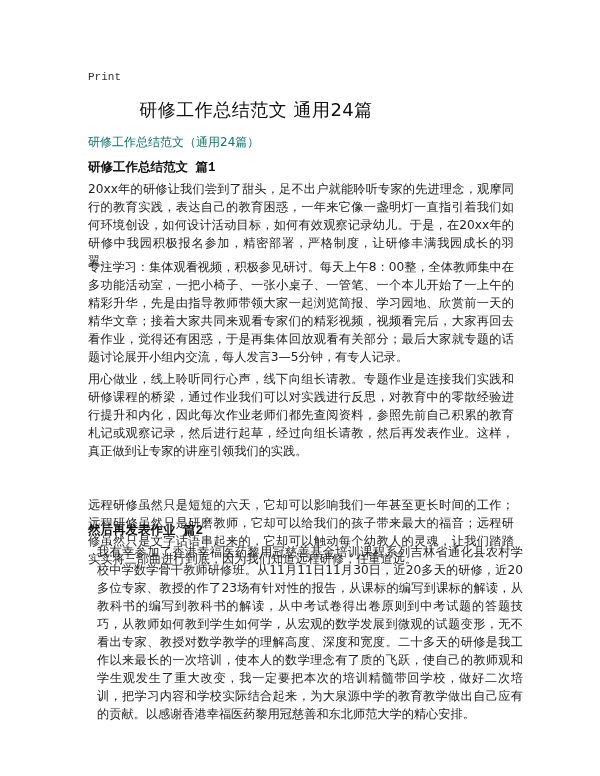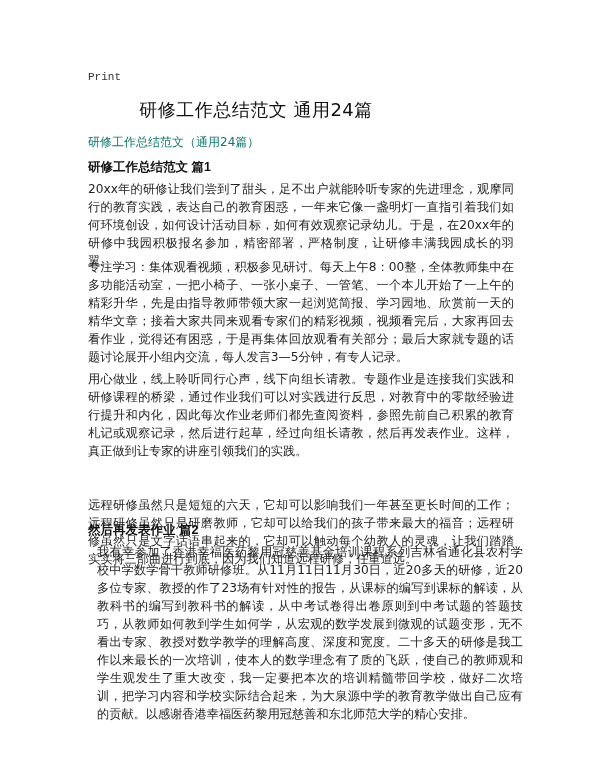--- a/index.html
+++ b/index.html
@@ -1,21 +1,21 @@
 <!DOCTYPE html>
 <html><head>
 <meta charset="utf-8">
 <style>
   html, body { margin: 0; padding: 0; background: #ffffff; }
   body { width: 600px; height: 776px; overflow: hidden; position: relative; color: #1a1a1a; }
   .page { position: absolute; left: 88px; top: 0; width: 426px; }
   .print-label { position: absolute; left: 0; top: 71px; font-family: Liberation Mono, monospace; font-size: 11px; color: #333; }
   .title { position: absolute; left: -88px; width: 512px; top: 98px; text-align: center; font-family: "DejaVu Sans", sans-serif; font-size: 18px; color: #111; letter-spacing: 0.5px; }
   .subtitle { position: absolute; left: 0; top: 134px; font-family: "DejaVu Sans", sans-serif; font-size: 12px; color: #0f766e; }
-  .section-heading { position: absolute; left: 0; font-family: Liberation Sans, sans-serif; font-weight: bold; font-size: 12.5px; color: #111; }
+  .section-heading { position: absolute; left: 0; font-family: Liberation Mono, monospace; font-weight: bold; font-size: 12.5px; color: #111; }
   .para { position: absolute; left: 0; width: 426px; font-family: "DejaVu Sans", sans-serif; font-size: 12.2px; line-height: 18px; color: #222; text-align: justify; word-break: break-all; }
   #h1 { top: 159px; }
   #p1 { top: 180px; }
   #p2 { top: 258px; }
   #p3 { top: 370px; }
   #p4 { top: 452px; margin-top: 44px; }
   #h2 { top: 522px; }
   #p5 { top: 543px; margin-left: 9px; }
 </style>
 </head>

